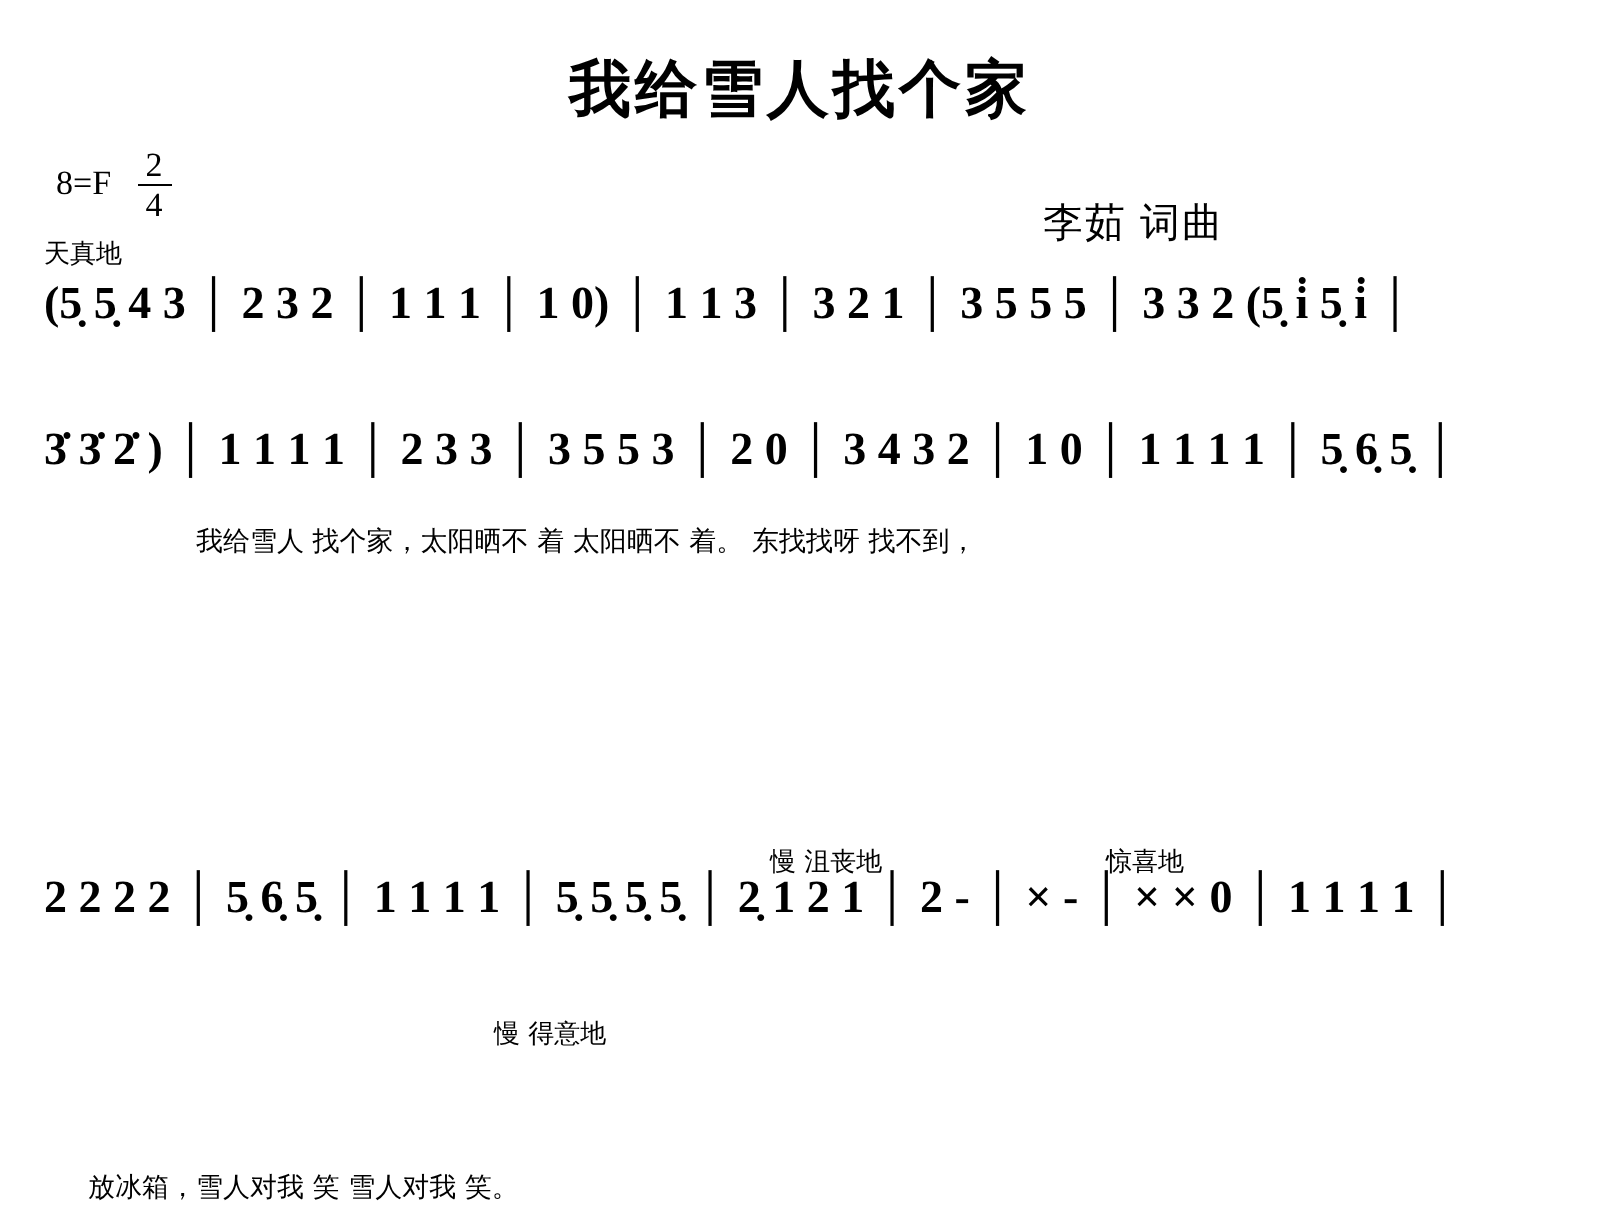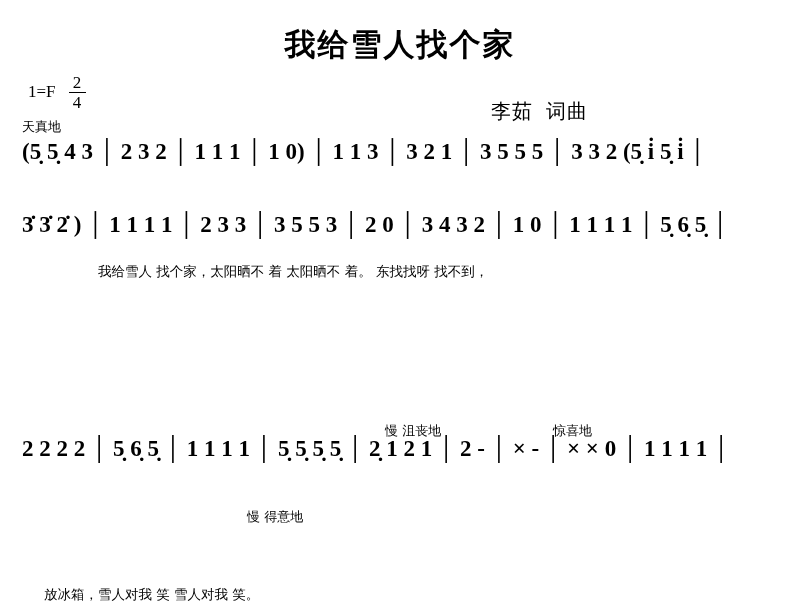--- a/index.html
+++ b/index.html
@@ -58,23 +58,23 @@
     height: 1px;
     background: #000;
     margin: 1px auto;
   }
   .meter .den {
     display: block;
     font-size: 17px;
   }
   .composer {
     position: absolute;
-    right: 46px;
+    right: 22px;
     top: 98px;
-    font-family: Liberation Mono, monospace;
+    font-family: Liberation Sans, sans-serif;
     font-size: 20px;
     letter-spacing: 1px;
   }
   .expr {
     position: absolute;
     font-family: "DejaVu Sans", sans-serif;
     font-size: 13px;
     white-space: nowrap;
   }
   .notes {
@@ -94,21 +94,21 @@
     line-height: 1;
   }
 </style>
 </head>
 <body>
 
 <div class="sheet">
 
   <div class="title">我给雪人找个家</div>
 
-  <div class="keysig">1=F</div>
+  <div class="keysig">8=F</div>
 
   <div class="meter">
     <span class="num">2</span>
     <span class="bar"></span>
     <span class="den">4</span>
   </div>
 
   <div class="composer">李茹  词曲</div>
 
   <div class="expr" id="expr-0" style="left: 22px; top: 118px;">天真地</div>

